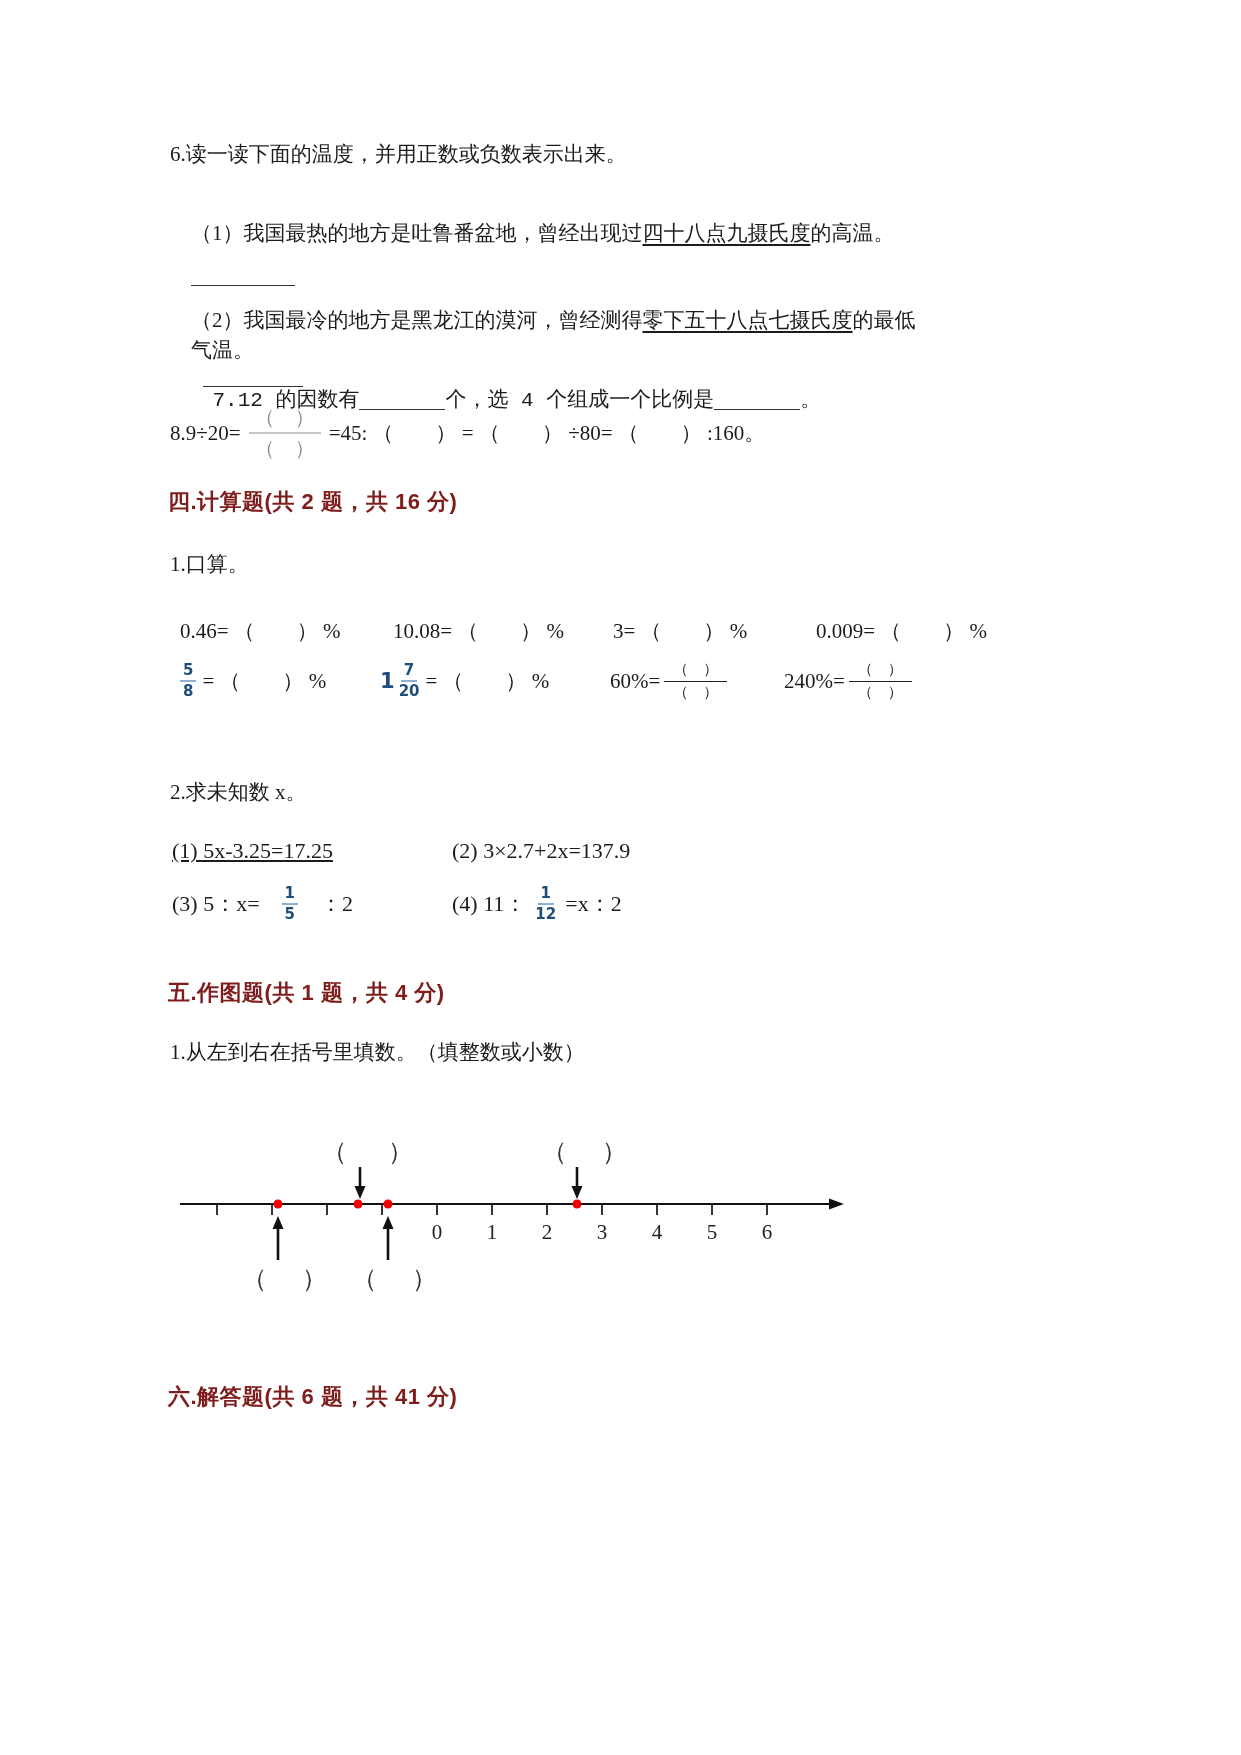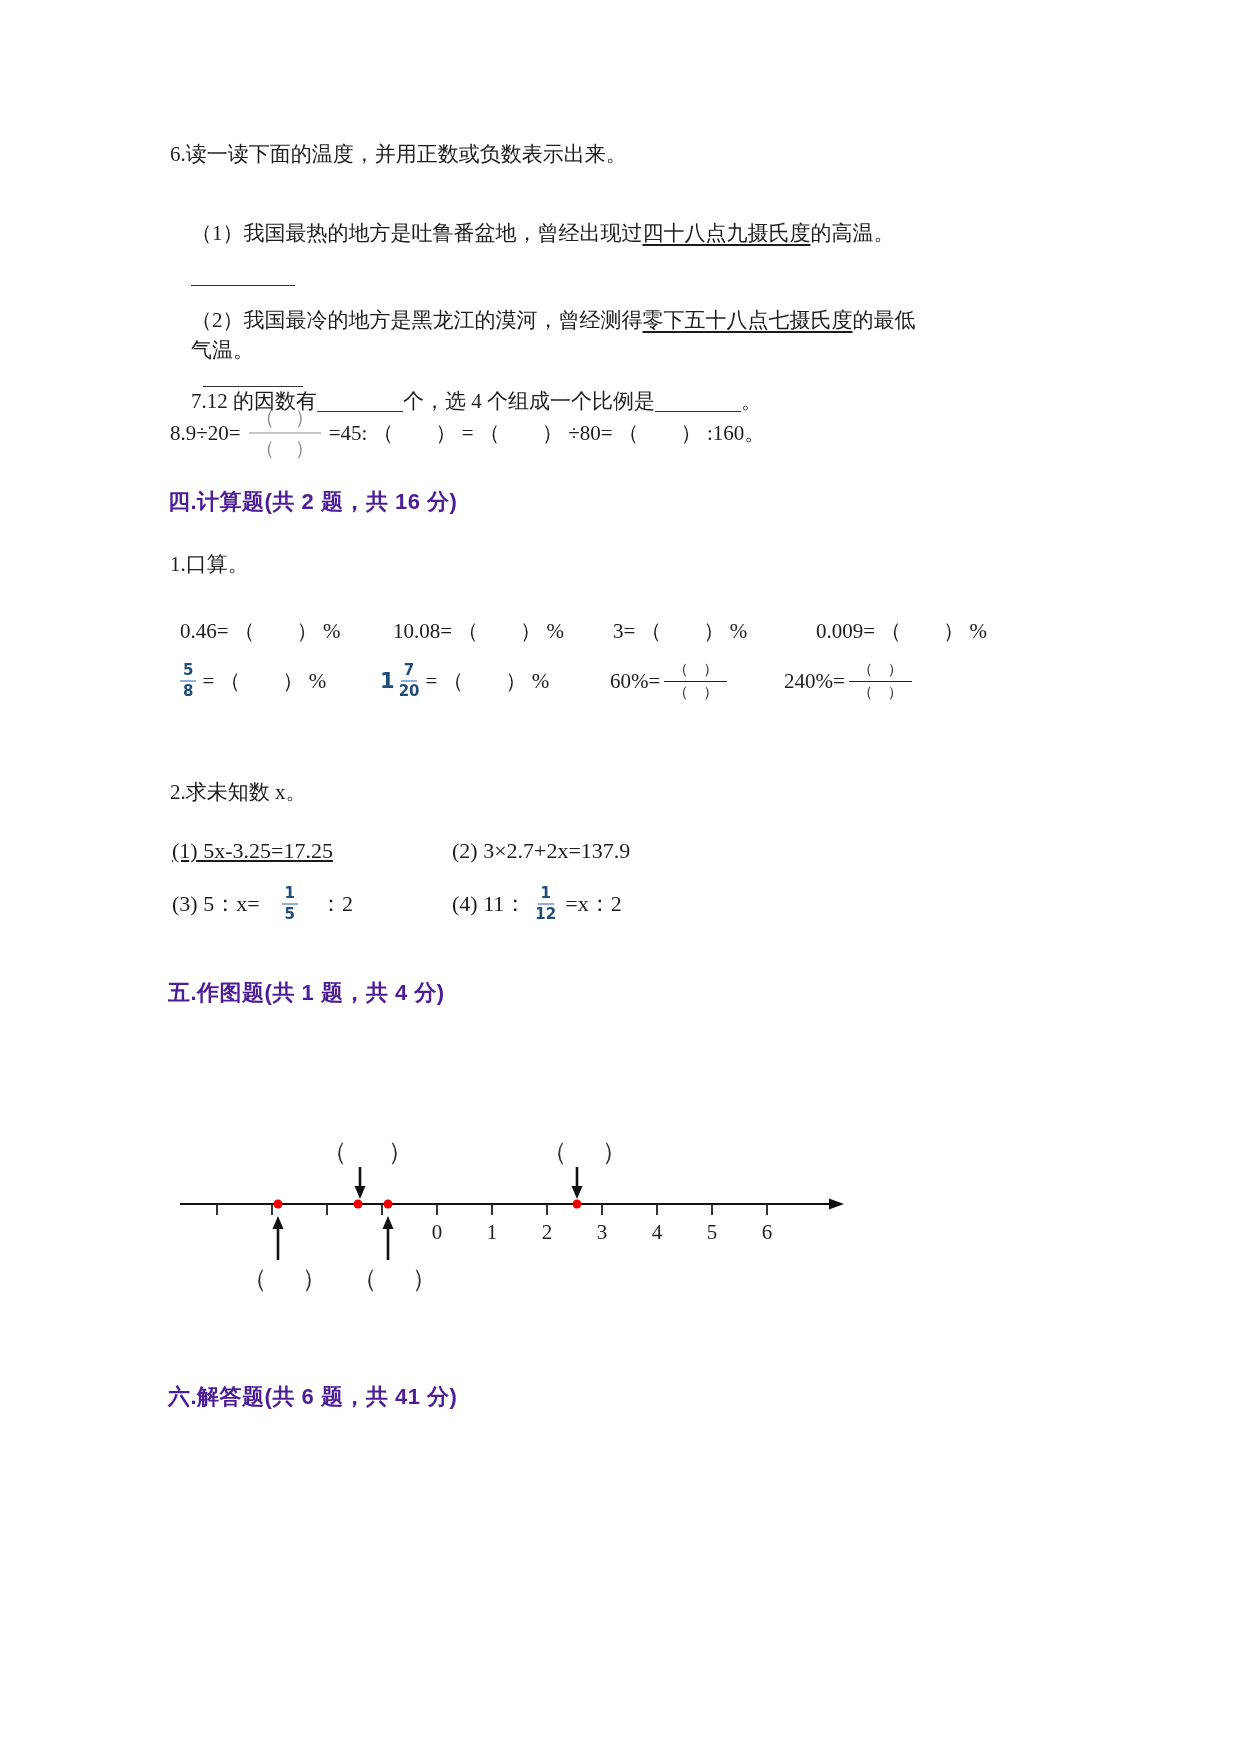--- a/index.html
+++ b/index.html
@@ -8,21 +8,21 @@
     width:1241px;height:1755px;
     background:#ffffff;
     font-family:"Liberation Serif","DejaVu Serif",serif;
     font-size:21px;color:#1c1c1c;
     overflow:hidden;
   }
   .abs{position:absolute;white-space:pre;}
   .row{display:flex;align-items:center;}
   .hdr{
     font-family:"Liberation Sans","DejaVu Sans",sans-serif;
-    font-weight:700;font-size:22px;color:#4c1d95;letter-spacing:0.5px;
+    font-weight:700;font-size:22px;color:#7f1d1d;letter-spacing:0.5px;
   }
   .ul{text-decoration:underline;text-underline-offset:4px;}
   .blank{
     display:inline-block;height:1em;
     border-bottom:1.6px solid #333;
     vertical-align:-4px;
   }
   
   .frac{display:inline-flex;flex-direction:column;align-items:center;line-height:1.15;text-align:center;}
   .frac .top{display:block;}
@@ -62,21 +62,21 @@
 
   <div class="abs" style="left:170px;top:281px;">
     <span>（2）我国最冷的地方是黑龙江的漠河，曾经测得</span><span class="ul">零下五十八点七摄氏度</span><span>的最低</span>
   </div>
 
   <div class="abs" style="left:170px;top:311px;">
     <span>气温。</span>
     <span class="blank" style="width:100px;margin-left:12px;"></span>
   </div>
 
-  <div class="abs" style="left:170px;top:362px;">
+  <div class="abs" style="left:162px;top:362px;font-family:Liberation Mono, monospace;">
     <span>7.12 的因数有</span><span class="blank" style="width:86px;"></span><span>个，选 4 个组成一个比例是</span><span class="blank" style="width:86px;"></span><span>。</span>
   </div>
 
   <div class="abs row" style="left:170px;top:398px;height:70px;gap:8px;">
     <span>8.9÷20=</span>
     <span class="frac grayfrac">
       <span class="top">（　）</span>
       <span class="bot">（　）</span>
     </span>
     <span>=45: （　　） = （　　） ÷80= （　　） :160。</span>
@@ -142,20 +142,21 @@
     <span>(4) 11：</span>
     <span class="frac navy">
       <span class="top">1</span>
       <span class="bot">12</span>
     </span>
     <span>=x：2</span>
   </div>
 
   <div class="abs hdr" style="left:168px;top:978px;">五.作图题(共 1 题，共 4 分)</div>
 
+  <div class="abs" style="left:170px;top:1038px;">1.从左到右在括号里填数。（填整数或小数）</div>
 
   <svg class="abs" style="left:150px;top:1115px;" width="700" height="180" viewBox="0 0 700 180">
 
     <text x="172" y="45" class="br">（</text>
     <text x="238" y="45" class="br">）</text>
     <text x="392" y="45" class="br">（</text>
     <text x="452" y="45" class="br">）</text>
 
     <line x1="210" y1="52" x2="210" y2="74" class="ashaft"></line>
     <polygon points="210,84 204.5,71 215.5,71" fill="#111"></polygon>

